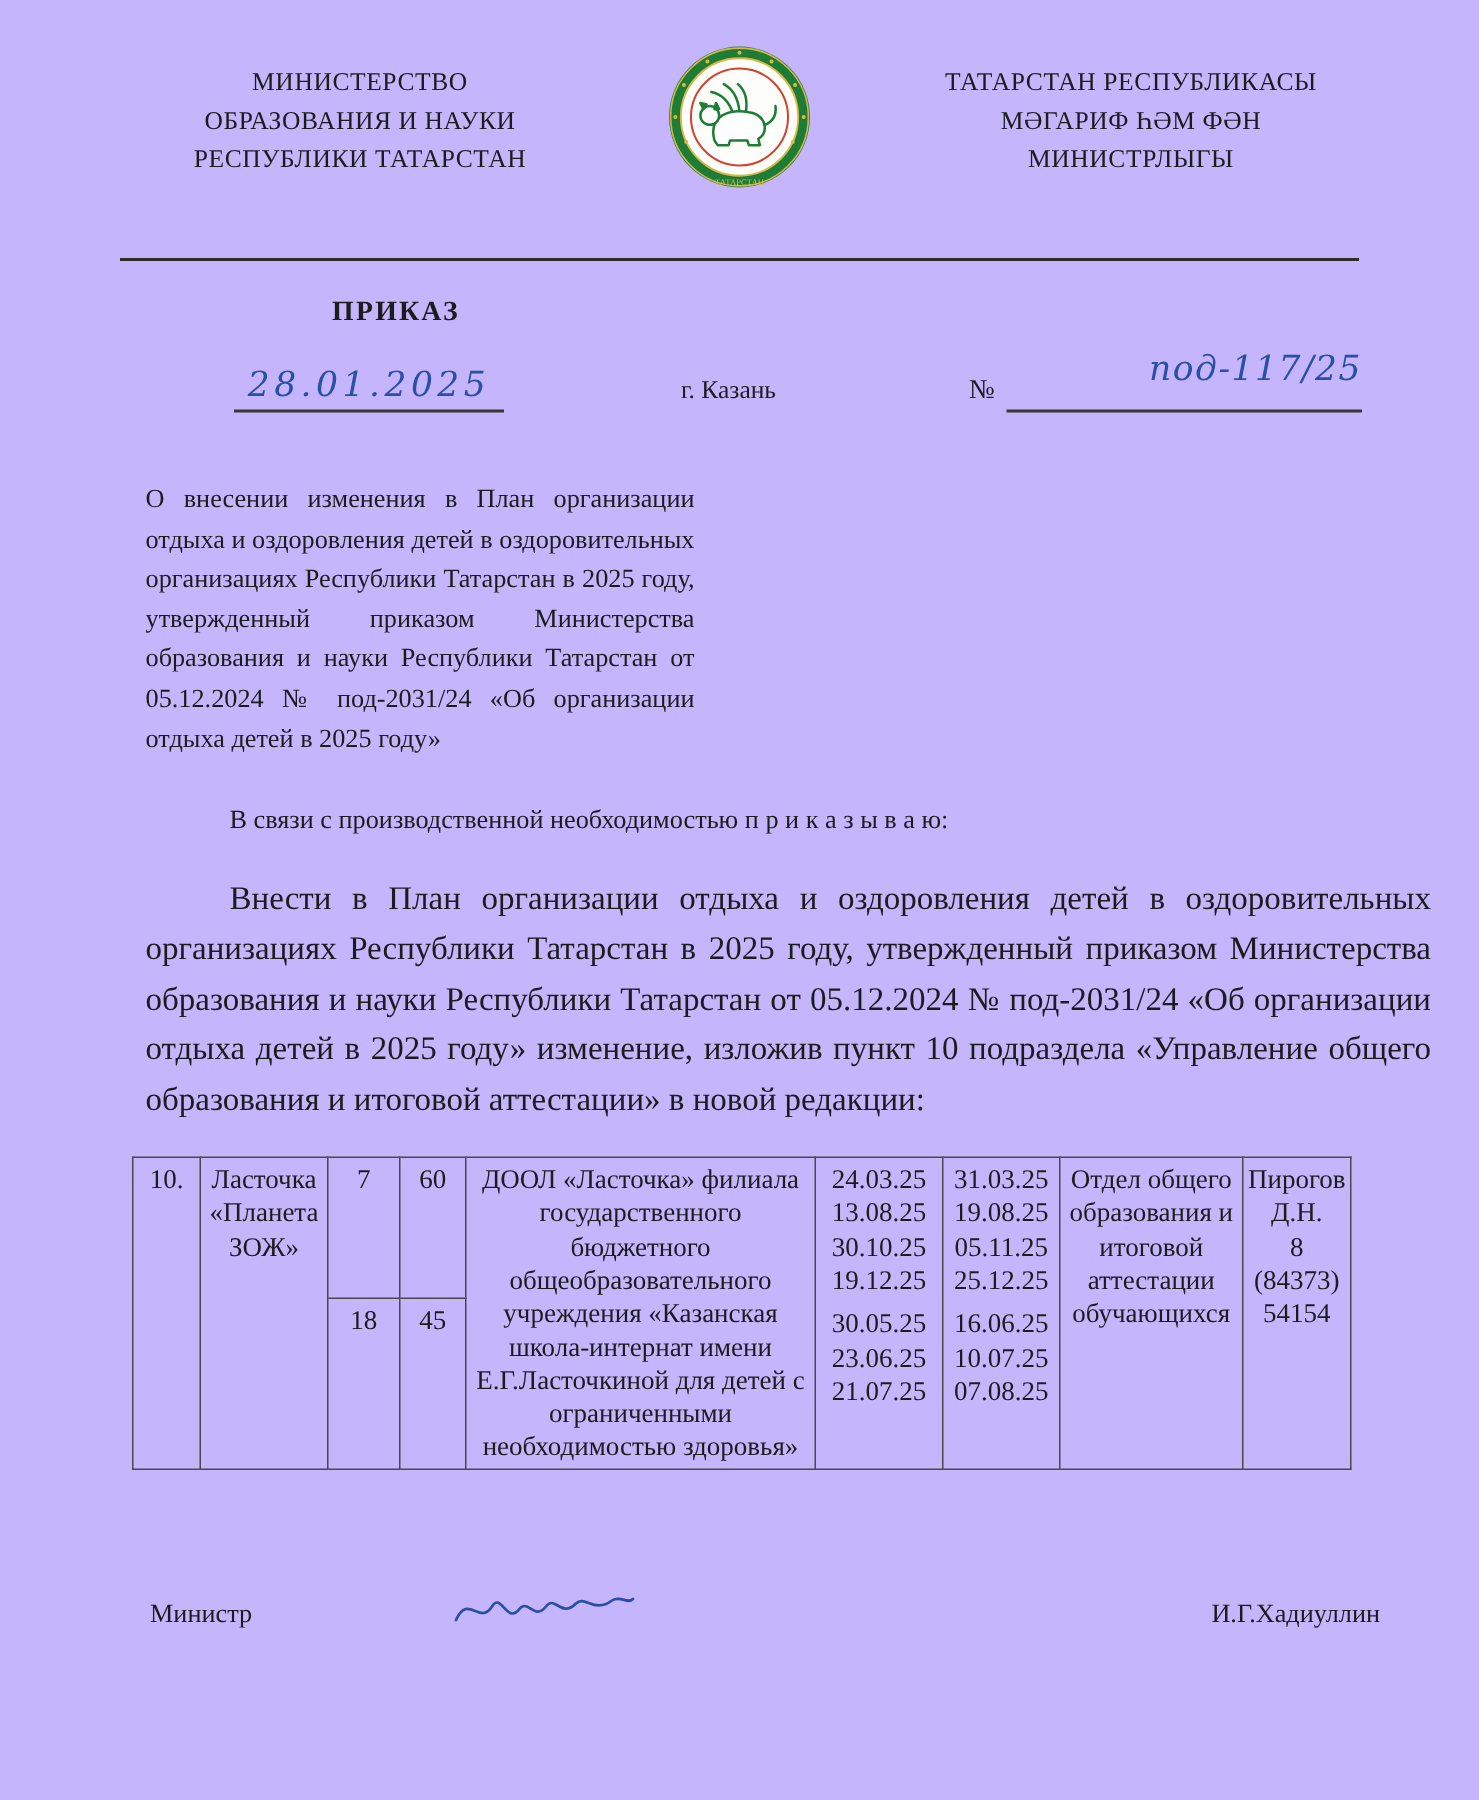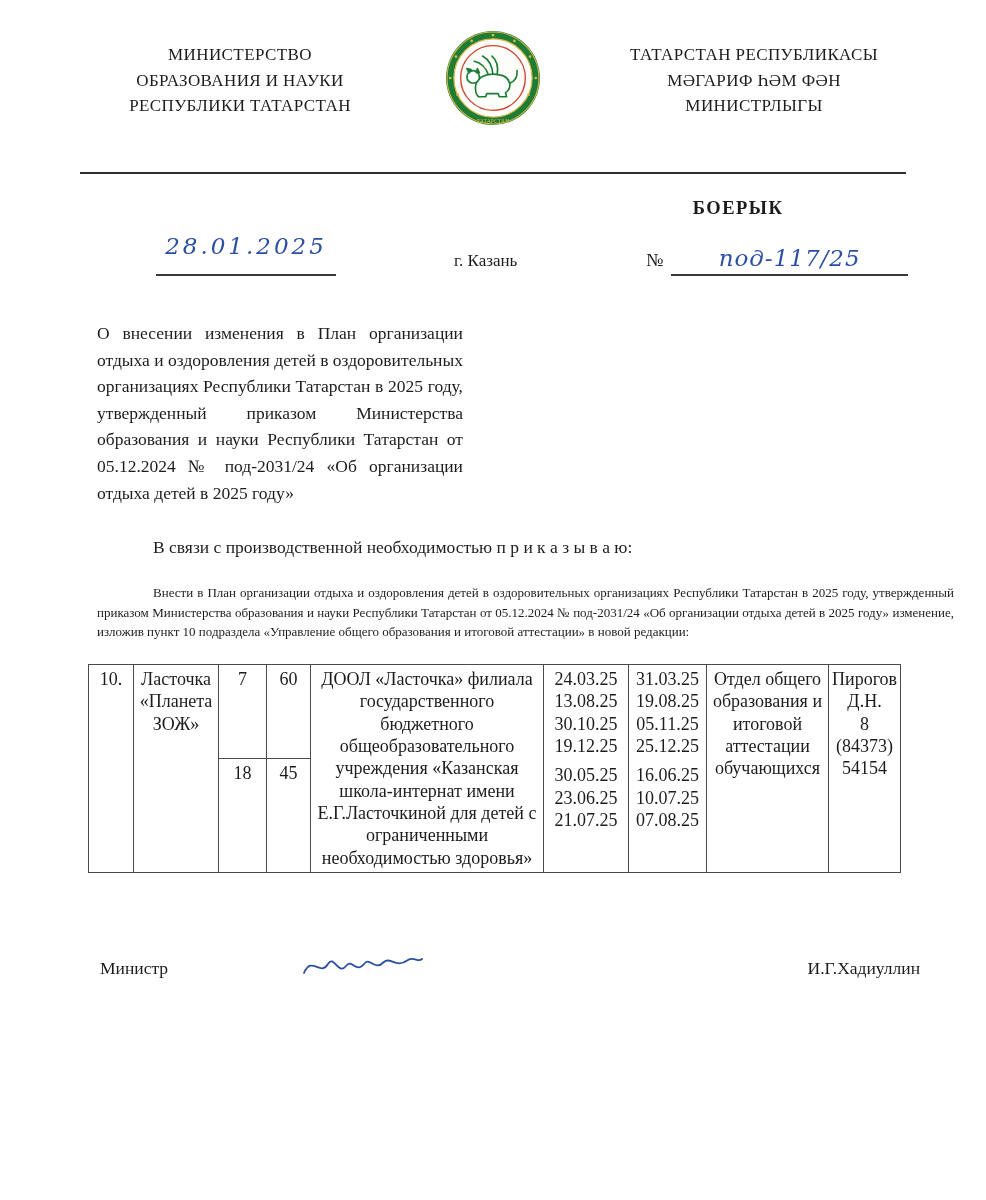--- a/index.html
+++ b/index.html
@@ -1,20 +1,20 @@
 <!DOCTYPE html>
 <html><head>
 <meta charset="utf-8">
 <style>
   html,body{margin:0;padding:0;background:#e9e7e2;}
   .page{
     position:relative;
     width:986px;height:1200px;
     margin:0 auto;
-    background:#ffffff;
+    background:#c4b5fd;
     font-family:"Liberation Serif", serif;
     color:#1c1c1c;
     overflow:hidden;
     box-sizing:border-box;
   }
   .prelines{white-space:pre-line;}
 
   
   .header{display:flex;justify-content:space-between;align-items:flex-start;padding:30px 64px 0 80px;}
   .h-block{text-align:center;font-size:17px;line-height:1.5;letter-spacing:.4px;padding-top:12px;}
@@ -28,31 +28,31 @@
   
   .headings{display:flex;margin-top:24px;padding:0 80px;}
   .heading{font-weight:bold;font-size:18.5px;letter-spacing:1.5px;text-align:center;}
   .heading-left{width:368px;}
   .heading-right{margin-left:auto;width:336px;}
 
   
   .date-row{display:flex;align-items:flex-end;padding:0 78px;margin-top:14px;}
   .handwriting{font-family:"DejaVu Serif", serif;font-style:italic;color:#2b4fa3;}
   .hw-date{width:180px;margin-left:78px;text-align:center;border-bottom:2px solid #3a3936;
-           font-size:23px;letter-spacing:3px;padding-bottom:15px;}
+           font-size:23px;letter-spacing:3px;padding-bottom:3px;}
   .city{margin-left:118px;font-size:17px;padding-bottom:5px;}
   .num-block{margin-left:auto;display:flex;align-items:flex-end;width:262px;}
   .num-sign{font-size:18px;padding-bottom:5px;margin-right:8px;}
-  .hw-num{flex:1;border-bottom:2px solid #3a3936;text-align:center;font-size:23px;
-          letter-spacing:1px;padding-bottom:3px;}
+  .hw-num{flex:1;border-bottom:2px solid #3a3936;text-align:right;font-size:23px;
+          letter-spacing:1px;padding-bottom:14px;}
 
   
   .subject{margin:44px 0 14px 97px;width:366px;text-align:justify;font-size:17.5px;line-height:1.52;}
   .intro{margin:28px 80px 0 97px;text-indent:56px;font-size:17.5px;line-height:1.52;}
-  .bodytext{margin:22px 32px 0 97px;text-indent:56px;text-align:justify;font-size:13px;line-height:1.52;}
+  .bodytext{margin:22px 32px 0 97px;text-indent:56px;text-align:justify;font-size:22px;line-height:1.52;}
 
   
   table.sched{margin:22px 0 0 88px;width:812px;border-collapse:collapse;table-layout:fixed;
               font-size:18px;line-height:1.24;}
   table.sched td{border:1px solid #4a4a48;vertical-align:top;padding:3px 3px;text-align:center;
                  overflow:hidden;}
   table.sched tr.r1{height:80px;}
   table.sched tr.r2{height:96px;}
   td.org-cell{padding:3px 5px;}
   td.dept-cell{text-align:left;padding:3px 6px;}
@@ -107,21 +107,21 @@
     </div>
 
     <div class="h-block h-right prelines">ТАТАРСТАН РЕСПУБЛИКАСЫ
 МӘГАРИФ ҺӘМ ФӘН
 МИНИСТРЛЫГЫ</div>
   </div>
 
   <hr class="divider">
 
   <div class="headings">
-    <div class="heading heading-right">БОЕРЫК</div>
+    <div class="heading heading-left">ПРИКАЗ</div>
   </div>
 
   <div class="date-row">
     <div class="hw-date handwriting">28.01.2025</div>
     <div class="city">г. Казань</div>
     <div class="num-block">
       <span class="num-sign">№</span>
       <span class="hw-num handwriting">под-117/25</span>
     </div>
   </div>

